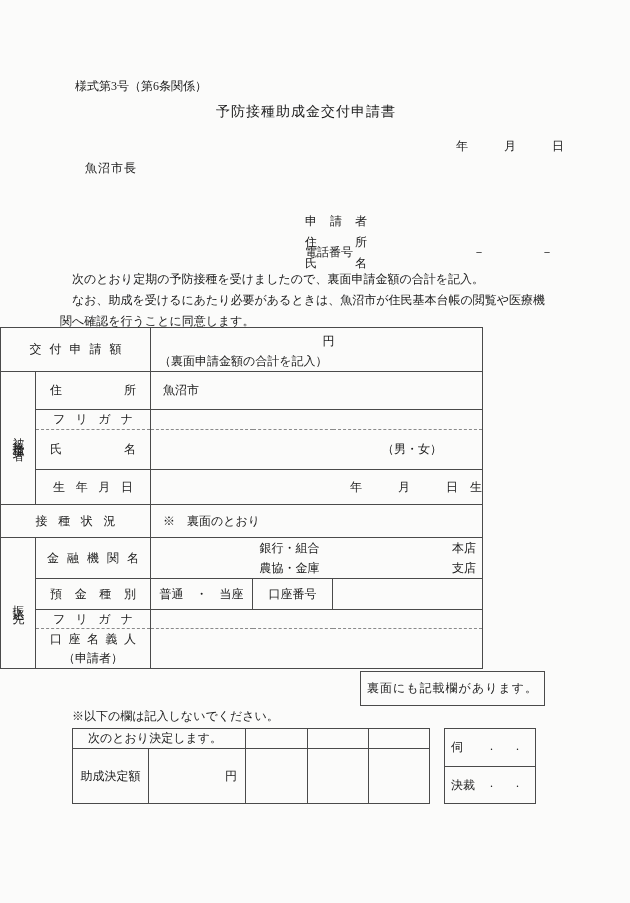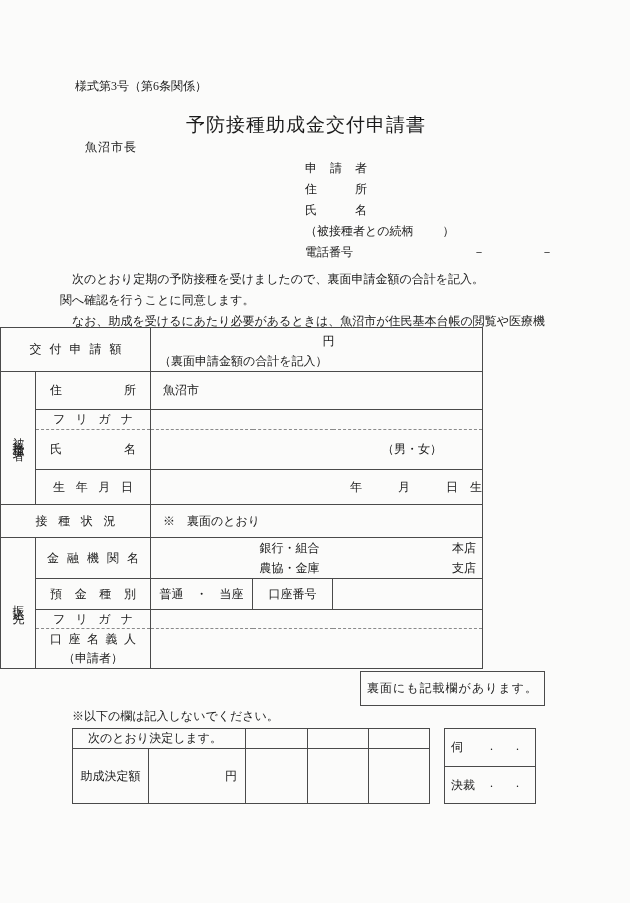--- a/index.html
+++ b/index.html
@@ -7,29 +7,29 @@
     width:630px;height:903px;
     background:#fbfbfa;
     font-family:"Liberation Serif","DejaVu Serif",serif;
     font-size:12px;color:#1b1b1b;
     overflow:hidden;
   }
   .page{position:relative;width:630px;height:903px;padding-top:79px;box-sizing:border-box;}
 
   
   .form-no{margin-left:75px;height:15px;line-height:15px;}
-  .title{margin-top:22px;text-align:center;font-size:19px;height:17px;line-height:17px;padding-right:18px;letter-spacing:1px;}
+  .title{margin-top:9px;text-align:center;font-size:14px;height:17px;line-height:17px;padding-right:18px;letter-spacing:1px;}
   .date-line{margin-top:19px;text-align:right;padding-right:66px;height:15px;line-height:15px;}
   .addressee{margin-top:7px;margin-left:85px;height:15px;line-height:15px;letter-spacing:1px;}
 
   
   .applicant{margin-top:3px;margin-left:305px;}
   .applicant>div{height:21px;line-height:21px;}
   .jl{display:block;text-align:justify;text-align-last:justify;margin:0 auto;}
-  .jl-l{display:inline-block;text-align:justify;text-align-last:justify;}
+  .jl-l{display:inline-block;text-align:justify;text-align-last:justify;margin-top:32px;}
   .w62{width:62px;} .w80{width:80px;} .w86{width:86px;} .w92{width:92px;}
   .rel-close{margin-left:29px;}
   .phone-d1{margin-left:120px;} .phone-d2{margin-left:56px;}
 
   
   .decl{margin-top:6px;margin-left:60px;width:516px;line-height:21px;}
 
   
   table{border-collapse:collapse;table-layout:fixed;}
   td{border:1px solid #4a4a4a;padding:0;vertical-align:middle;font-size:12px;}
@@ -70,34 +70,34 @@
   .appr-dot{position:absolute;top:50%;transform:translateY(-60%);}
   .d1{left:45px;} .d2{left:71px;}
 </style>
 </head>
 <body>
 
 <div class="page">
 
   <div class="form-no">様式第3号（第6条関係）</div>
   <div class="title">予防接種助成金交付申請書</div>
+  <div class="date-line">年　　　月　　　日</div>
   <div class="addressee">魚沼市長</div>
 
   <div class="applicant">
     <div><span class="jl-l w62">申請者</span></div>
     <div><span class="jl-l w62">住所</span></div>
     <div><span class="jl-l w62">氏名</span></div>
-    <div><span>（被接種者との続柄</span><span class="rel-close">）</span></div>
     <div><span>電話番号</span><span class="phone-d1">－</span><span class="phone-d2">－</span></div>
   </div>
 
   <div class="decl">
     <div>　次のとおり定期の予防接種を受けましたので、裏面申請金額の合計を記入。</div>
+    <div>　なお、助成を受けるにあたり必要があるときは、魚沼市が住民基本台帳の閲覧や医療機</div>
     <div>関へ確認を行うことに同意します。</div>
-    <div>　なお、助成を受けるにあたり必要があるときは、魚沼市が住民基本台帳の閲覧や医療機</div>
   </div>
 
   <table class="main-table">
     <colgroup>
       <col style="width:35px">
         <col style="width:115px">
         <col style="width:102px">
         <col style="width:80px">
         <col style="width:150px">
     </colgroup>

